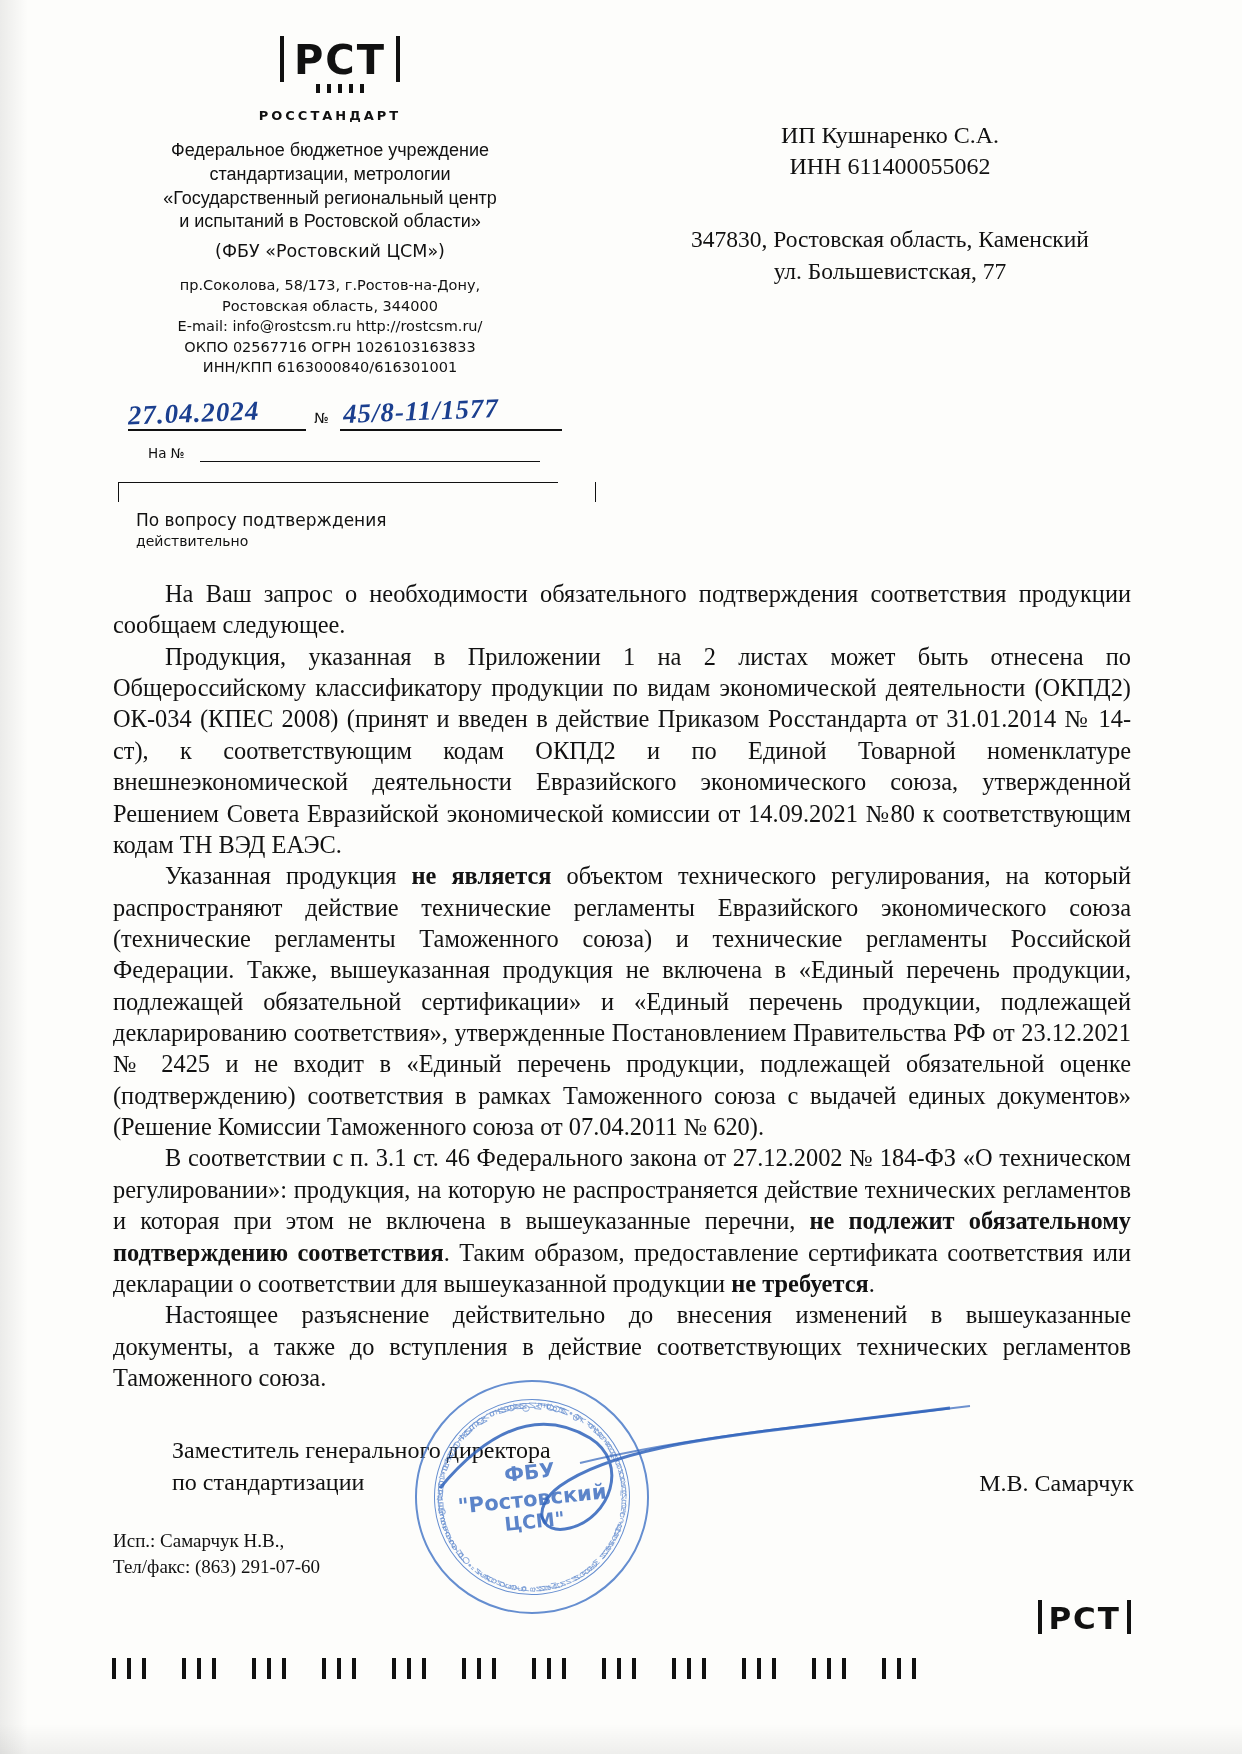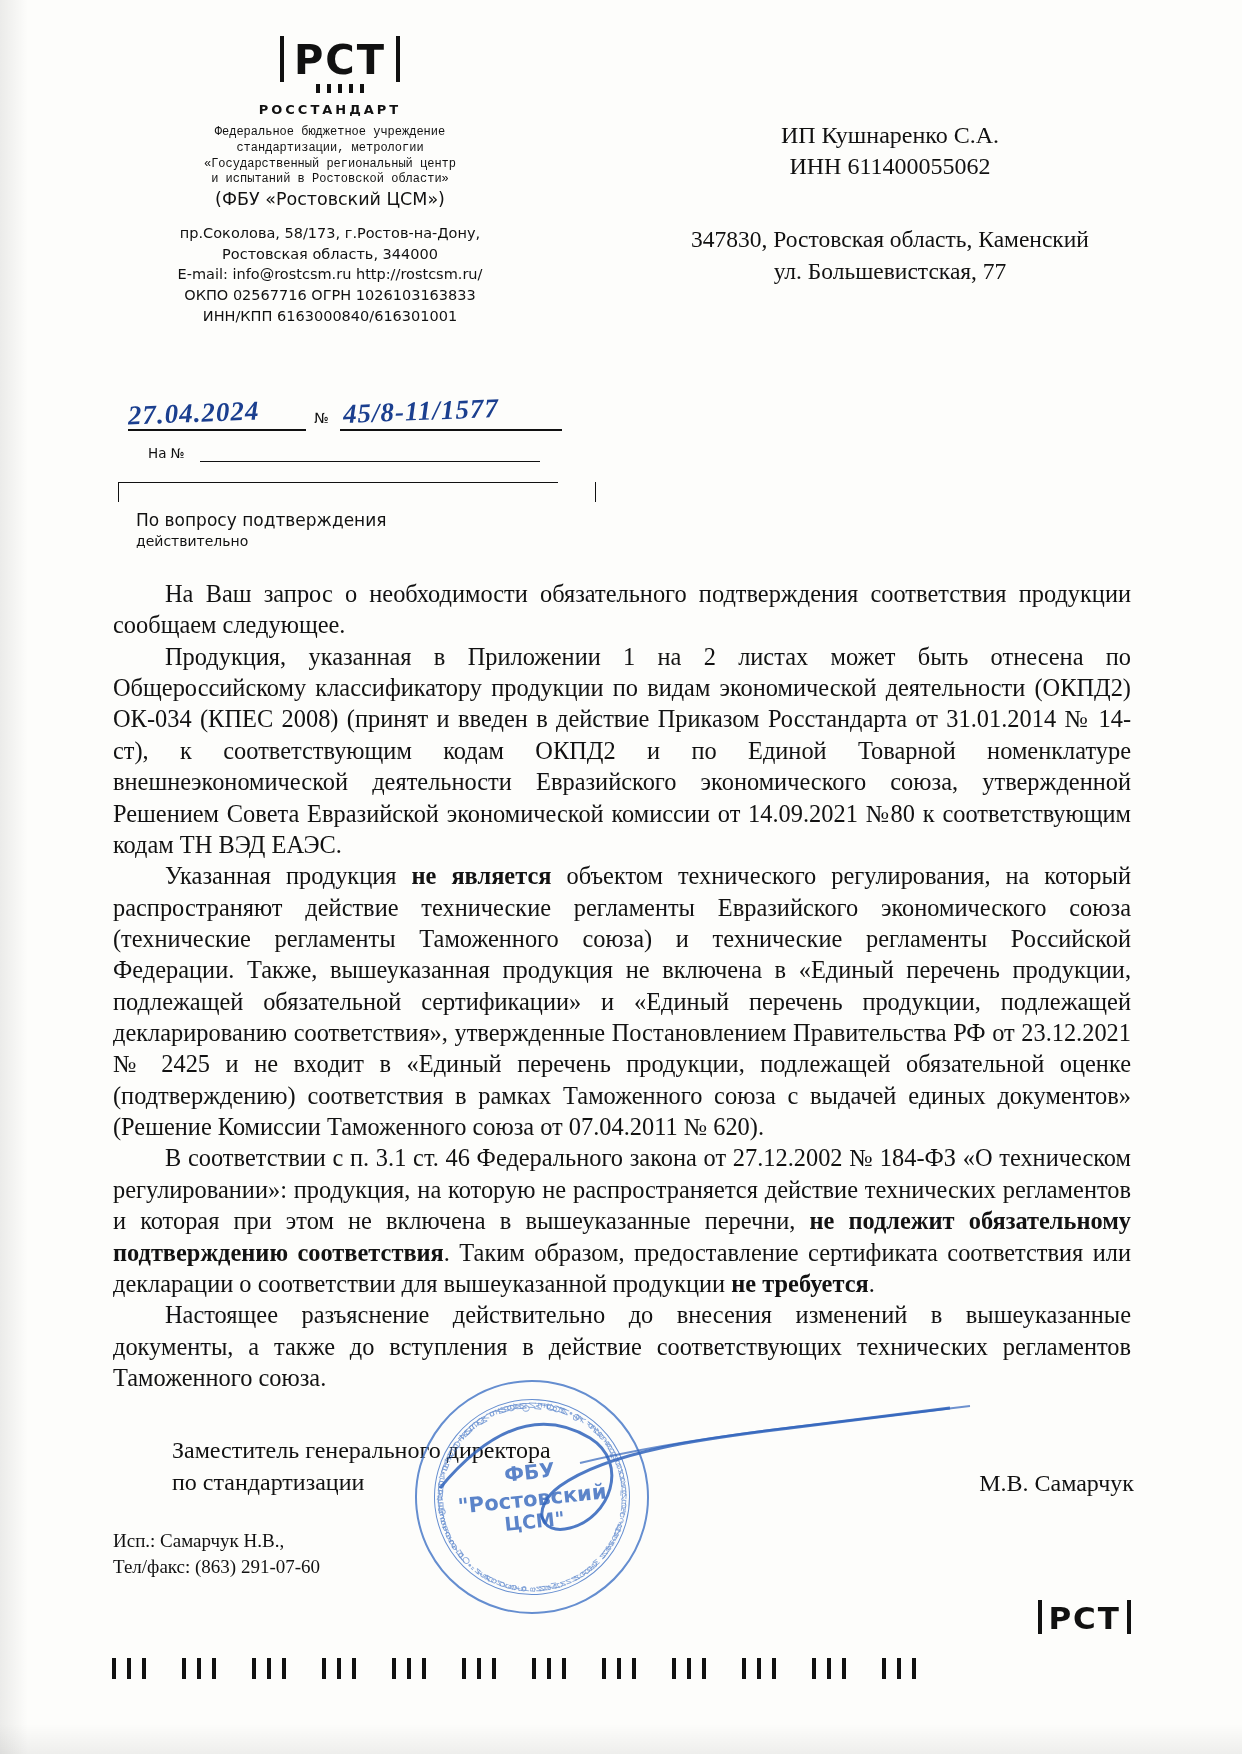--- a/index.html
+++ b/index.html
@@ -70,35 +70,35 @@
     width: 4px;
     height: 9px;
     background: #111;
   }
   .logo-sub {
     font-family: "DejaVu Sans", sans-serif;
     font-size: 13px;
     letter-spacing: 3px;
     font-weight: bold;
     color: #111;
-    margin-top: 9px;
+    margin-top: 15px;
   }
 
   .org-name {
-    font-family: Liberation Mono, monospace;
-    font-size: 12px;
+    font-family: Liberation Sans, sans-serif;
+    font-size: 18px;
     line-height: 1.32;
     color: #111;
-    margin-top: 8px;
+    margin-top: 16px;
   }
   .org-abbr {
     font-family: "DejaVu Sans", sans-serif;
     font-size: 17.5px;
     color: #111;
-    margin-top: 1px;
+    margin-top: 7px;
   }
 
   .contacts {
     font-family: "DejaVu Sans", sans-serif;
     font-size: 14.5px;
     line-height: 1.42;
     color: #111;
     margin-top: 14px;
   }
 

